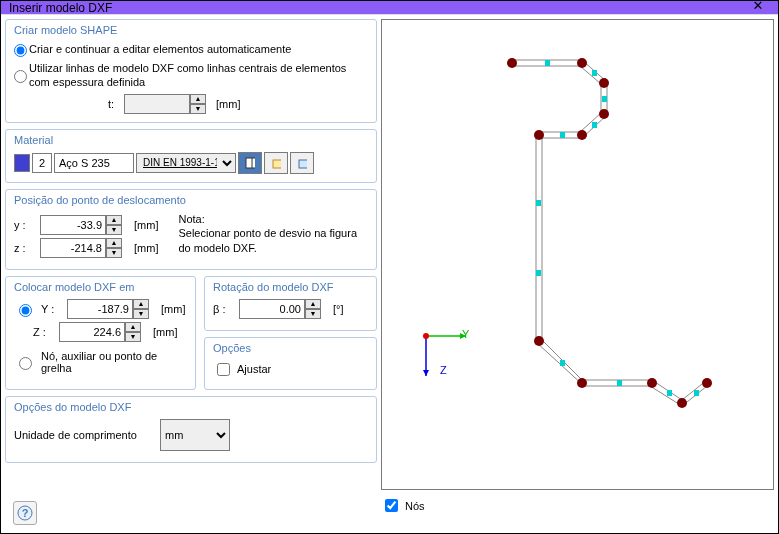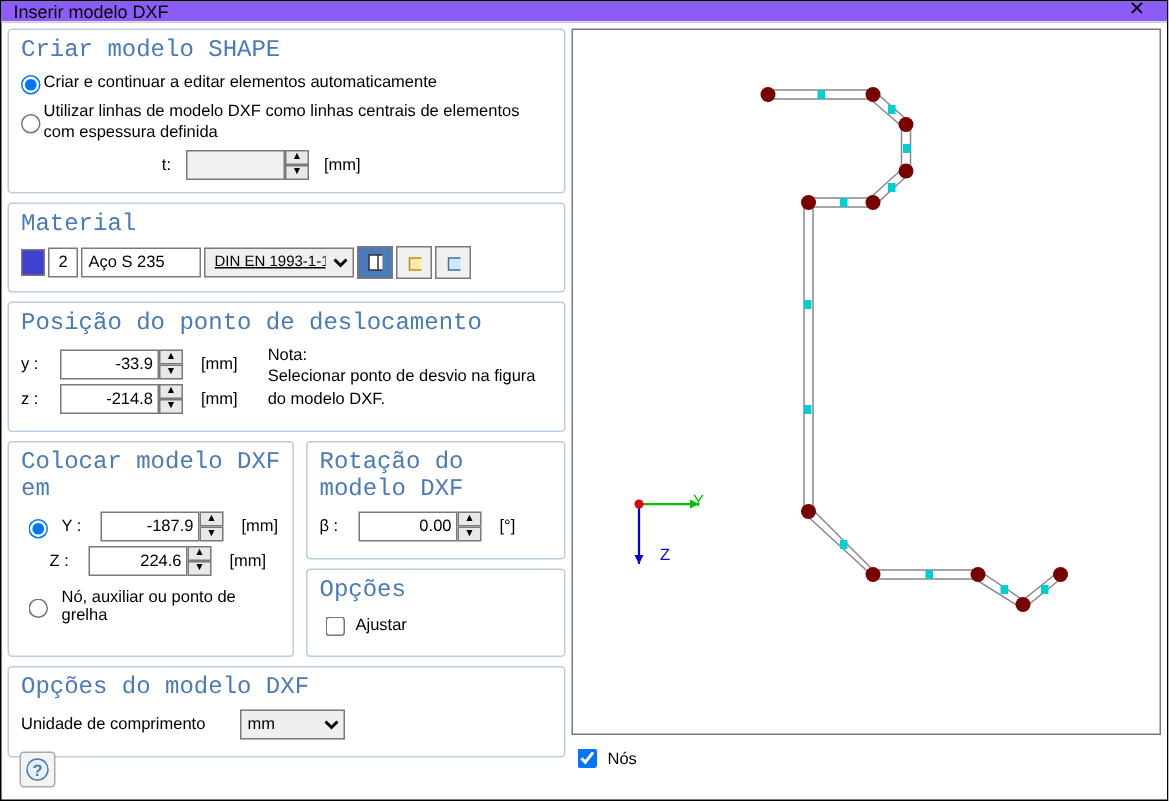--- a/index.html
+++ b/index.html
@@ -5,21 +5,21 @@
 * { box-sizing: border-box; font-family: "Segoe UI", Tahoma, sans-serif; font-size: 11px; }
 body { margin: 0; background: #fff; }
 .window { width: 779px; height: 534px; border: 1px solid #000; background: #fff; position: relative; }
 .titlebar { height: 14px; background: #8b5cf6; display: flex; align-items: center; padding: 0 8px; border-bottom: 1px solid #ddd; }
 .titlebar .title { flex: 1; font-size: 12px; }
 .titlebar .close { width: 24px; height: 20px; text-align: center; cursor: pointer; font-size: 13px; }
 .content { display: flex; height: calc(100% - 26px); padding: 4px; gap: 4px; }
 .left { width: 372px; display: flex; flex-direction: column; gap: 6px; }
 .right { flex: 1; display: flex; flex-direction: column; }
 .group { border: 1px solid #b8cde4; border-radius: 3px; padding: 6px 8px 8px 8px; }
-.group-title { color: #4a7ab8; font-size: 16px; margin: -2px 0 6px 0; font-weight: normal; font-family: Liberation Mono, monospace; }
+.group-title { color: #4a7ab8; font-size: 11px; margin: -2px 0 6px 0; font-weight: normal; }
 .radio-row { display: flex; align-items: center; gap: 2px; margin: 4px 0; }
 .radio-row input[type=radio] { margin: 2px 0 0 0; }
 .radio-label { flex: 1; line-height: 1.3; }
 .indent { margin-left: 20px; display: flex; align-items: center; gap: 4px; }
 .spinner { display: inline-flex; align-items: center; }
 .spinner input { width: 66px; height: 20px; text-align: right; padding: 0 3px; border: 1px solid #7a7a7a; }
 .spinner input:disabled { background: #f0f0f0; color: #888; }
 .spinner .arrows { display: flex; flex-direction: column; }
 .spinner .arrows button { width: 16px; height: 10px; font-size: 7px; line-height: 7px; padding: 0; border: 1px solid #7a7a7a; background: #e8e8e8; cursor: pointer; }
 .unit { margin-left: 6px; }
@@ -34,21 +34,21 @@
 .field-row .lbl { width: 20px; }
 .two-col { display: flex; gap: 8px; }
 .two-col > .group { flex: 1; }
 .note { line-height: 1.35; }
 .preview { flex: 1; border: 1px solid #7a7a7a; background: #fff; position: relative; }
 .options-below { margin-top: 4px; }
 .chk-row { display: flex; align-items: center; gap: 4px; margin: 2px 0; }
 .footer { position: absolute; bottom: 8px; left: 8px; right: 8px; display: flex; justify-content: flex-end; align-items: center; }
 .footer .help { position: absolute; left: 4px; bottom: 0; width: 24px; height: 24px; border: 1px solid #aaa; border-radius: 3px; background: #f4f4f4; cursor: pointer; display: flex; align-items: center; justify-content: center; }
 .btn { padding: 4px 24px; border: 1px solid #7a7a7a; background: #f0f0f0; cursor: pointer; }
-select { height: 20px; border: 1px solid #7a7a7a; }
+select { height: 32px; border: 1px solid #7a7a7a; }
 svg.shape { position: absolute; top: 0; left: 0; }
 .axis-y { position: absolute; left: 80px; top: 308px; color: #00c000; font-size: 11px; }
 .axis-z { position: absolute; left: 58px; top: 344px; color: #0000e0; font-size: 11px; }
 </style>
 </head>
 <body>
 
 <div class="window">
   <div class="titlebar">
     <div class="title">Inserir modelo DXF</div>

